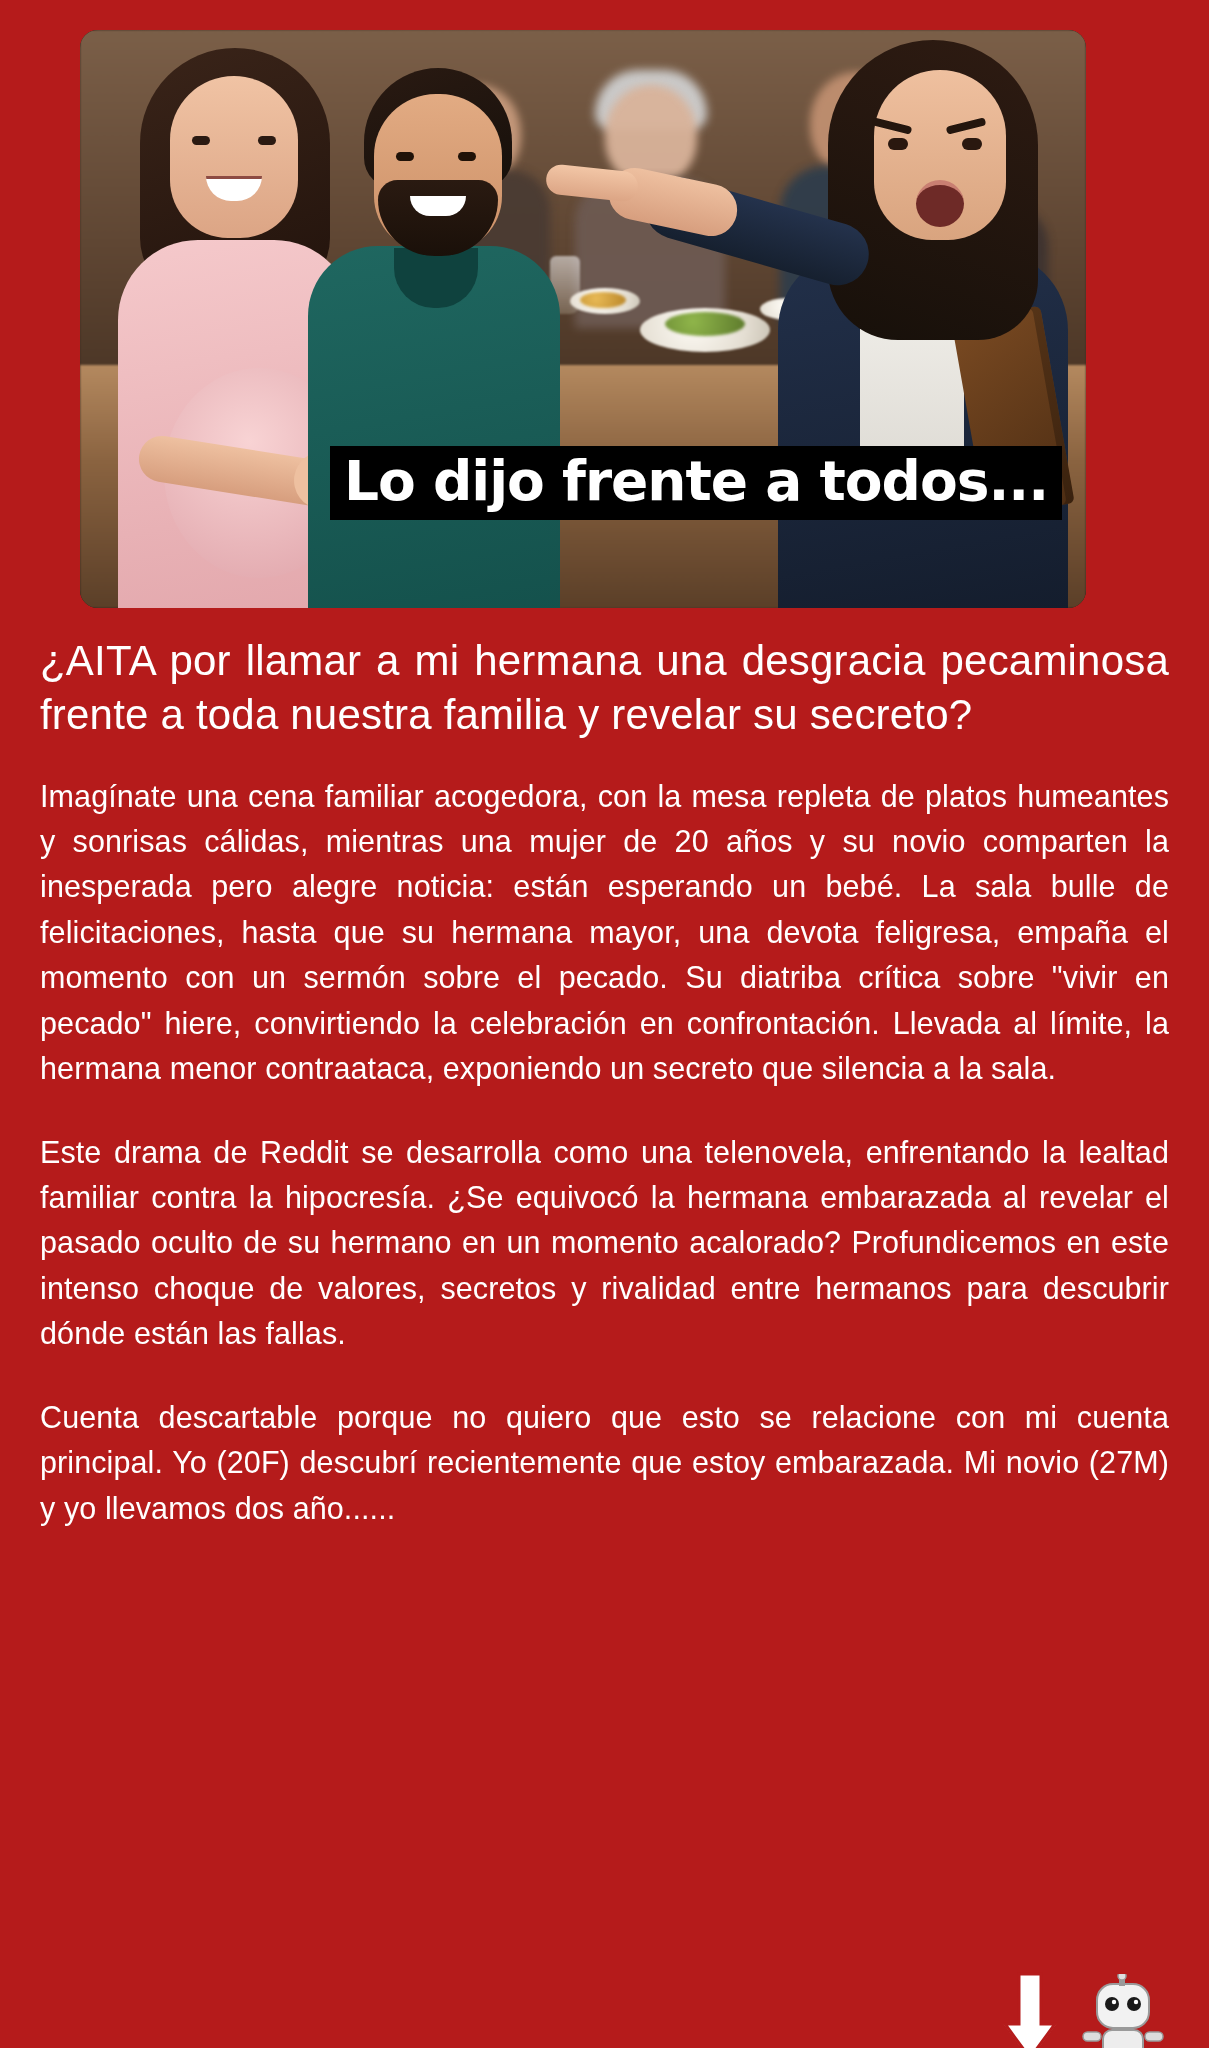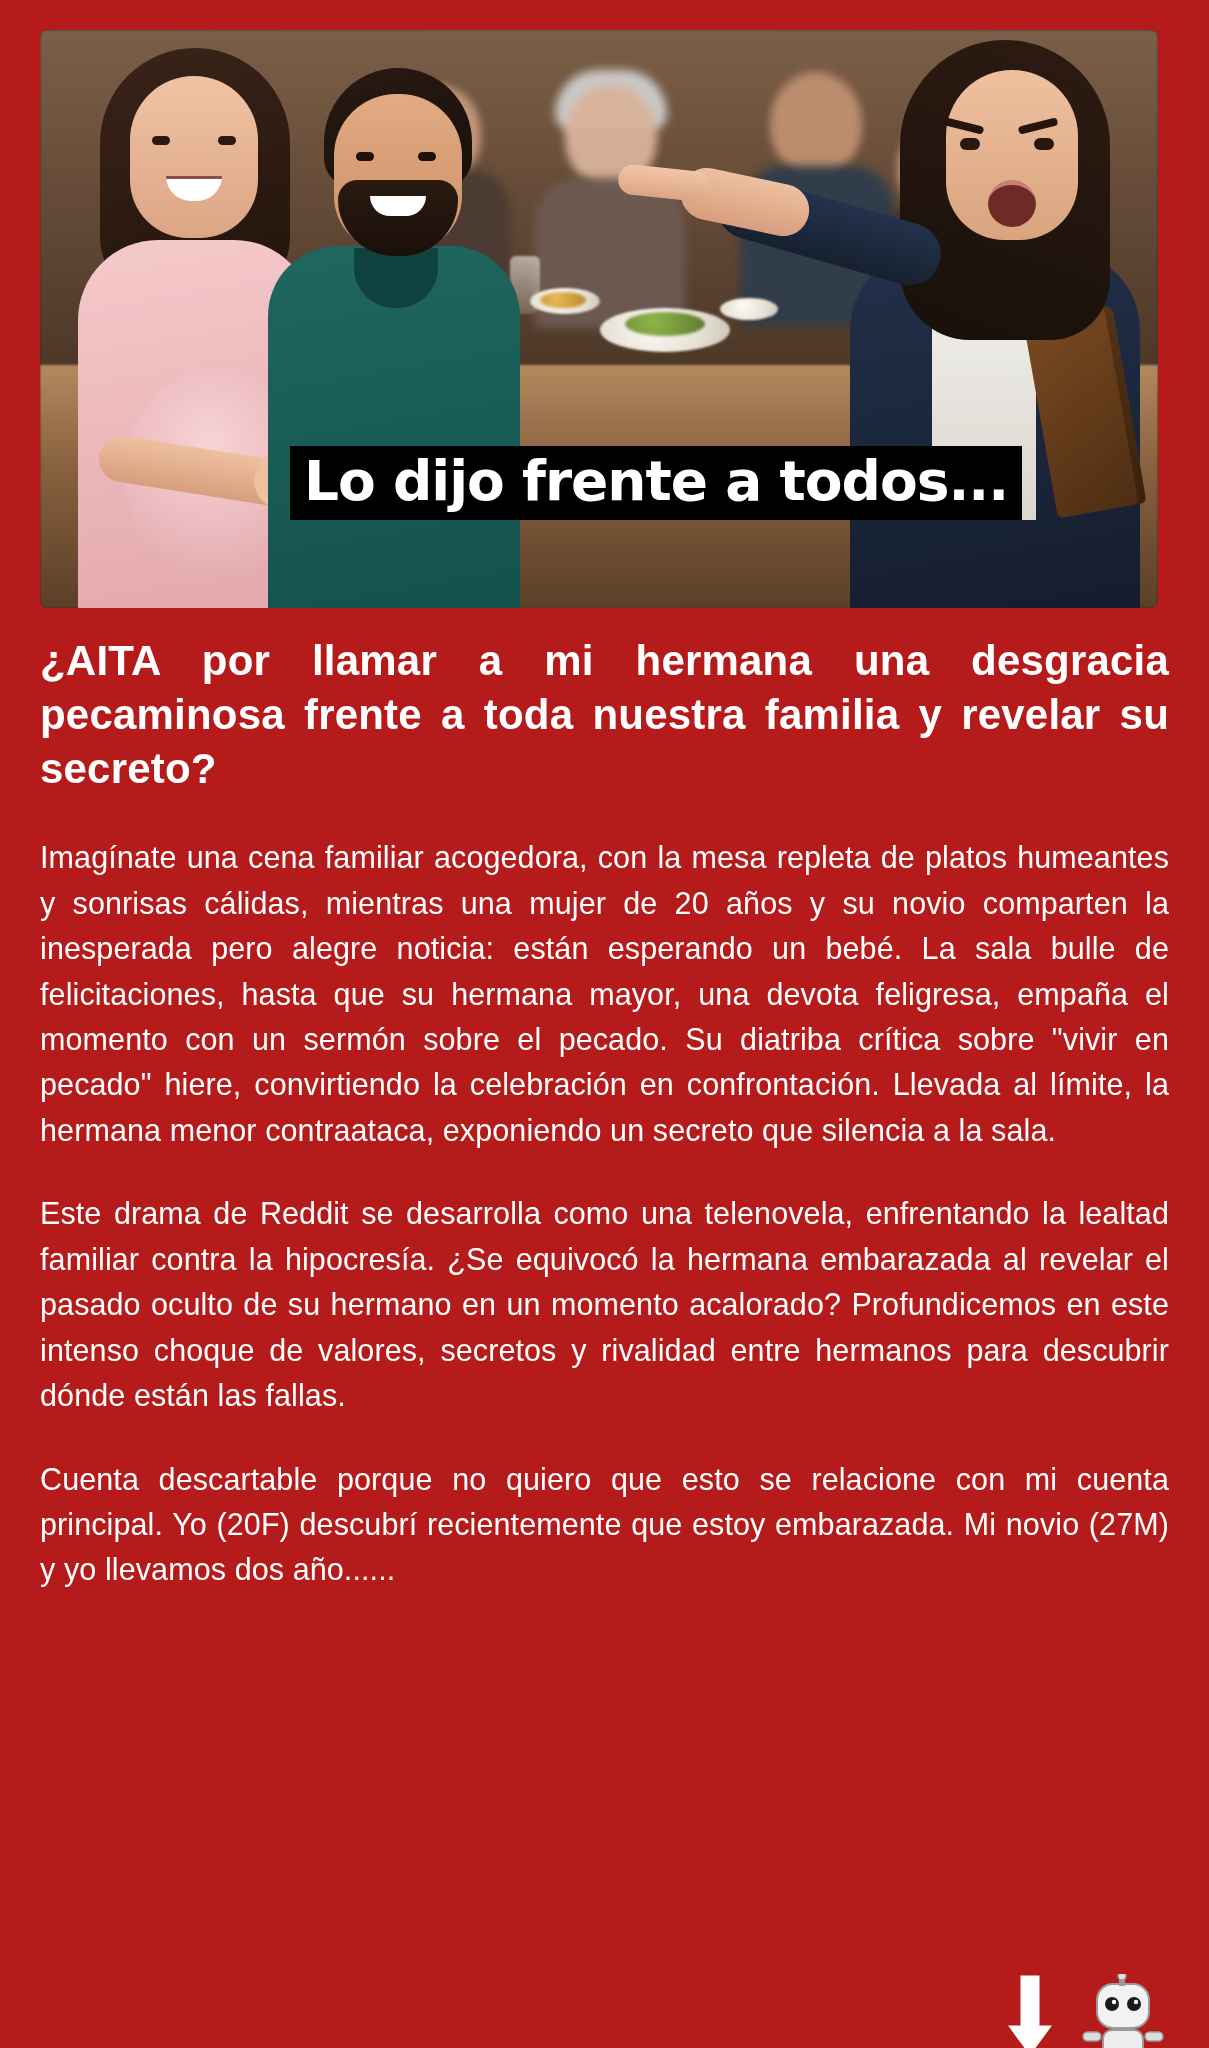--- a/index.html
+++ b/index.html
@@ -22,25 +22,26 @@
     height: 2048px;
     background: #b51b1b;
     box-sizing: border-box;
     padding: 0 40px;
   }
 
   
   .hero {
     position: relative;
     margin-top: 30px;
-    width: 1118px;
+    width: 1006px;
     height: 578px;
-    border-radius: 8px;
+    border-radius: 18px;
     overflow: hidden;
     background: #3a2a22;
+    margin-left: 40px;
   }
   .hero-scene {
     position: absolute;
     inset: 0;
     background:
       radial-gradient(circle at 50% 35%, #6d5442 0%, #4a3527 55%, #33241a 100%);
   }
   
   .wall {
     position: absolute;
@@ -256,31 +257,31 @@
     padding: 6px 14px 10px 14px;
     white-space: nowrap;
   }
   .overlay-line.black { background: #000000; }
   .overlay-line.red { background: #c22020; margin-top: 4px; margin-left: -18px; }
 
   
   .headline {
     margin-top: 26px;
     font-family: "Liberation Sans", sans-serif;
-    font-weight: 700;
+    font-weight: 400;
     font-size: 42px;
     line-height: 1.28;
     color: #ffffff;
     text-align: justify;
     text-align-last: left;
     letter-spacing: .2px;
   }
 
   
-  .body-copy { margin-top: 40px; }
+  .body-copy { margin-top: 32px; }
   .para {
     font-size: 30.5px;
     line-height: 1.49;
     color: #ffffff;
     text-align: justify;
     text-align-last: left;
     margin: 0 0 38px 0;
     letter-spacing: .1px;
   }
   .para:last-child { margin-bottom: 0; }

